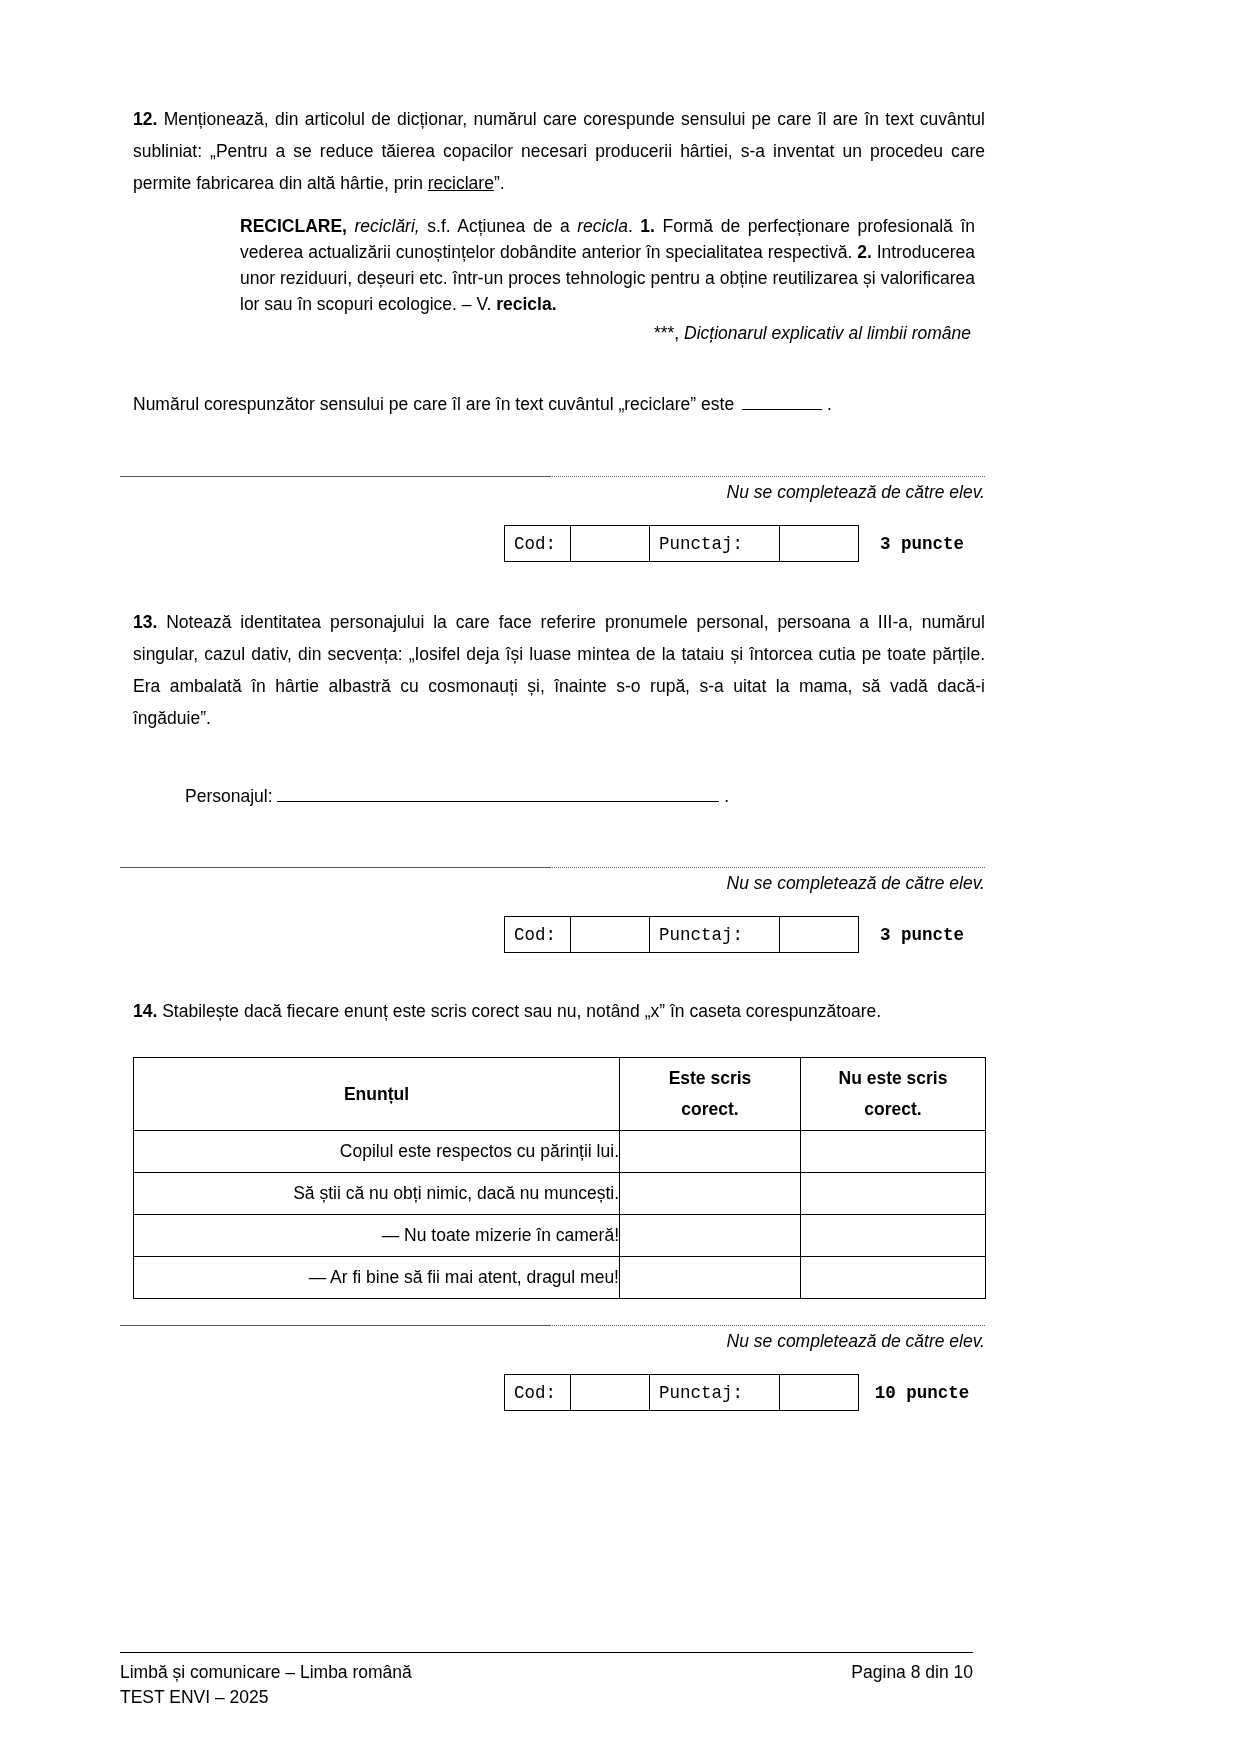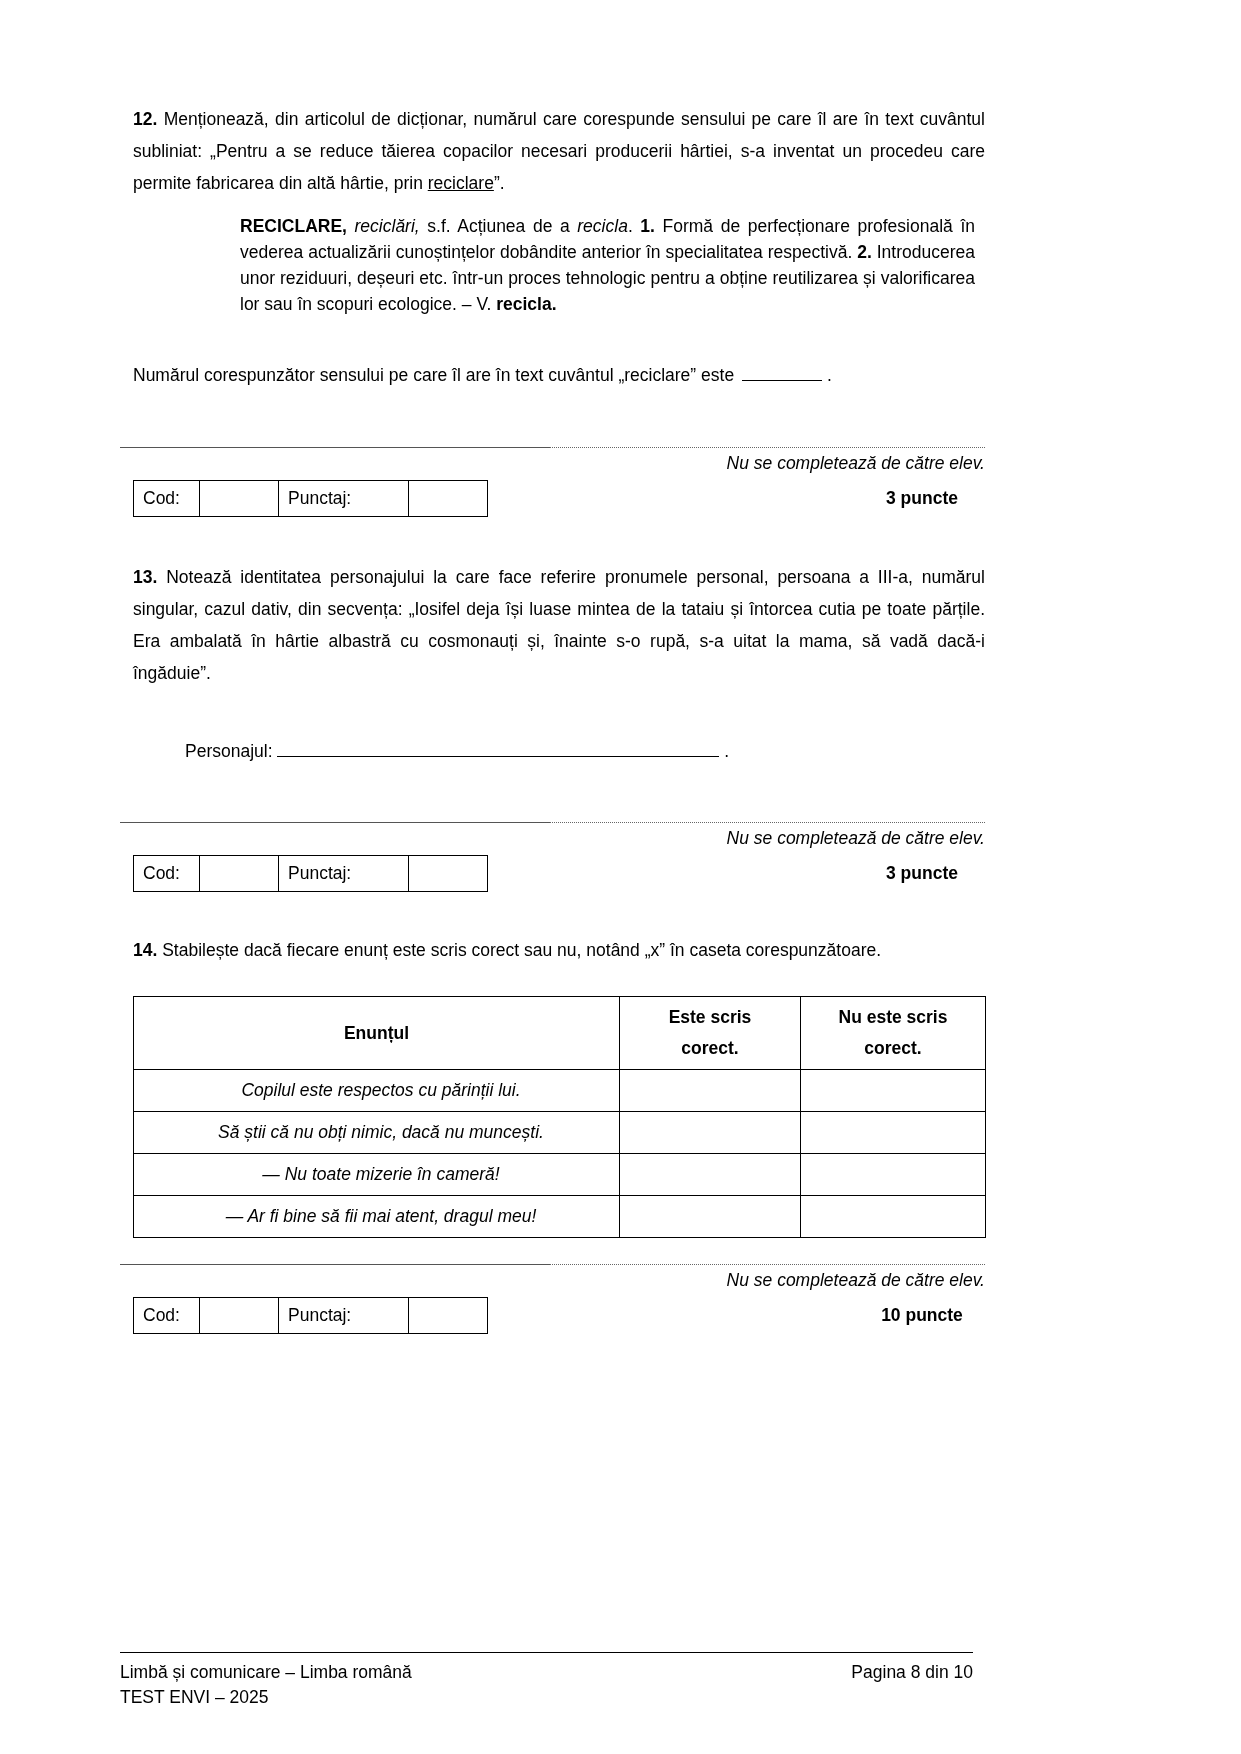--- a/index.html
+++ b/index.html
@@ -30,37 +30,37 @@
   .blank.long  { width: 442px; }
 
   .divider { display: flex; margin-left: -13px; }
   .divider .solid  { width: 430px; border-top: 1.4px solid #555; }
   .divider .dotted { flex: 1; border-top: 1.6px dotted #666; }
   .m-div1 { margin-top: 56px; }
   .m-div2 { margin-top: 55px; }
   .m-div3 { margin-top: 26px; }
   .note { text-align: right; font-style: italic; line-height: 26px; margin-top: 2px; }
 
-  .cod-row { display: flex; justify-content: space-between; align-items: center; margin-top: 4px; }
+  .cod-row { display: flex; justify-content: flex-end; align-items: center; margin-top: 20px; font-family: Liberation Mono, monospace; }
   .cod-table { display: flex; }
   .cod-cell { border: 1px solid #000; height: 37px; display: flex; align-items: center; background: #fff; }
   .cod-cell + .cod-cell { margin-left: -1px; }
   .cod-label-cell    { width: 67px;  padding-left: 9px; }
   .cod-blank-cell    { width: 80px; }
   .punctaj-label-cell{ width: 131px; padding-left: 9px; }
   .points { width: 126px; text-align: center; font-weight: bold; }
 
   .sec-q13 { margin-top: 44px; }
   .personajul-line { margin: 46px 0 0 52px; line-height: 32px; }
 
   .sec-q14 { margin-top: 42px; }
   table.t14 { border-collapse: collapse; width: 852px; margin-top: 30px; table-layout: fixed; }
   table.t14 th, table.t14 td { border: 1px solid #000; }
   table.t14 th { font-weight: bold; height: 73px; vertical-align: middle; text-align: center; line-height: 31px; }
-  table.t14 td { height: 42px; padding-left: 9px; vertical-align: middle; text-align: center; font-style: italic; }
+  table.t14 td { height: 42px; padding-left: 9px; vertical-align: middle; text-align: right; }
   .colw1 { width: 486px; }
   .colw2 { width: 181px; }
   .colw3 { width: 185px; }
 
   .footer {
     position: absolute; top: 1652px; left: 120px; right: 268px;
     border-top: 1.6px solid #000;
     padding-top: 7px;
     display: flex; justify-content: space-between; align-items: flex-start;
     line-height: 25px;
@@ -69,20 +69,21 @@
 </head>
 <body>
 
 <div class="content">
 
 
   <p class="para"><b>12.</b><span>  Menționează, din articolul de dicționar, numărul care corespunde sensului pe care îl are în text cuvântul subliniat: „Pentru a se reduce tăierea copacilor necesari producerii hârtiei, s-a inventat un procedeu care permite fabricarea din altă hârtie, prin </span><span class="u">reciclare</span><span>”.</span></p>
 
   <p class="para dict"><b>RECICLARE,</b><span class="it"> reciclări,</span><span> s.f. Acțiunea de a </span><span class="it">recicla</span><span>. </span><b>1.</b><span> Formă de perfecționare profesională în vederea actualizării cunoștințelor dobândite anterior în specialitatea respectivă. </span><b>2.</b><span> Introducerea unor reziduuri, deșeuri etc. într-un proces tehnologic pentru a obține reutilizarea și valorificarea lor sau în scopuri ecologice. – V. </span><b>recicla.</b></p>
 
+  <p class="dict-source"><span>***, </span><span class="it">Dicționarul explicativ al limbii române</span></p>
 
   <p class="answer-line"><span>Numărul corespunzător sensului pe care îl are în text cuvântul „reciclare” este</span><span class="blank short"></span><span> .</span></p>
 
   <div class="divider m-div1">
       <span class="solid"></span>
       <span class="dotted"></span>
     </div>
   <div class="note">Nu se completează de către elev.</div>
 
   <div class="cod-row">

